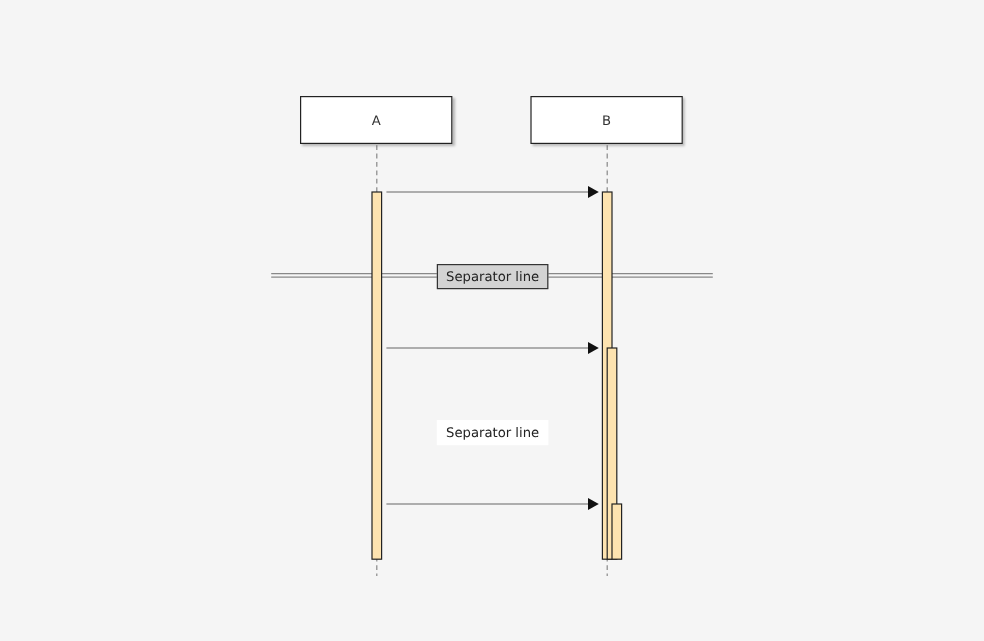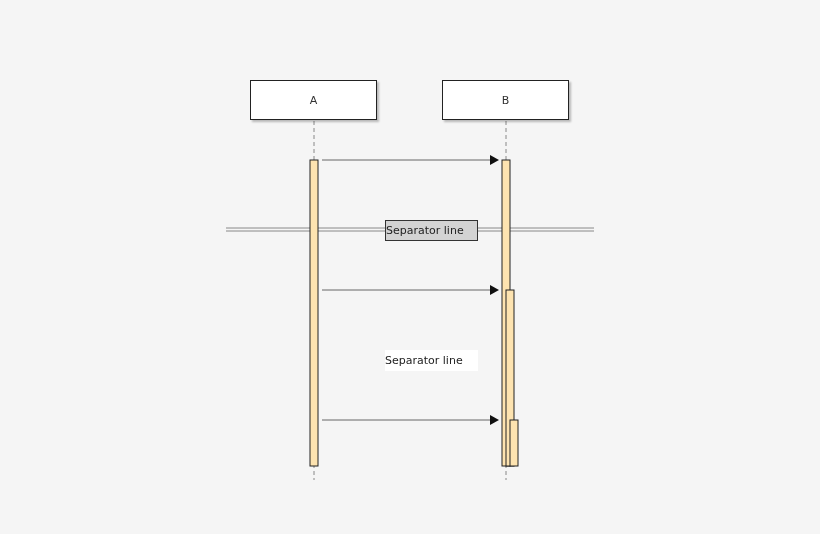--- a/index.html
+++ b/index.html
@@ -2,22 +2,22 @@
 <html><head>
 <meta charset="utf-8">
 <style>
   html, body { margin:0; padding:0; }
   body { width:820px; height:534px; background:#f5f5f5; position:relative; overflow:hidden;
          font-family:"DejaVu Sans", sans-serif; }
   svg { position:absolute; left:0; top:0; }
   .participant { position:absolute; width:127px; height:40px; background:#fff; border:1px solid #222;
                  box-shadow:2px 2px 2px rgba(0,0,0,0.25); display:flex; align-items:center; justify-content:center;
                  font-size:11px; color:#333; box-sizing:border-box; }
-  .sep-label { position:absolute; font-size:11px; color:#222; display:flex; align-items:center; justify-content:flex-start;
-               box-sizing:border-box;margin-left:21px; }
+  .sep-label { position:absolute; font-size:11px; color:#222; display:flex; align-items:center; justify-content:center;
+               box-sizing:border-box; }
   .sep-label.boxed { background:#d3d3d3; border:1px solid #333; }
   .sep-label.plain { background:#fff; }
 </style>
 </head>
 <body>
 
 <svg width="820" height="534">
 
   <line x1="314" y1="121" x2="314" y2="480" stroke="#888" stroke-width="1" stroke-dasharray="4,3"></line>
   <line x1="506" y1="121" x2="506" y2="480" stroke="#888" stroke-width="1" stroke-dasharray="4,3"></line>

